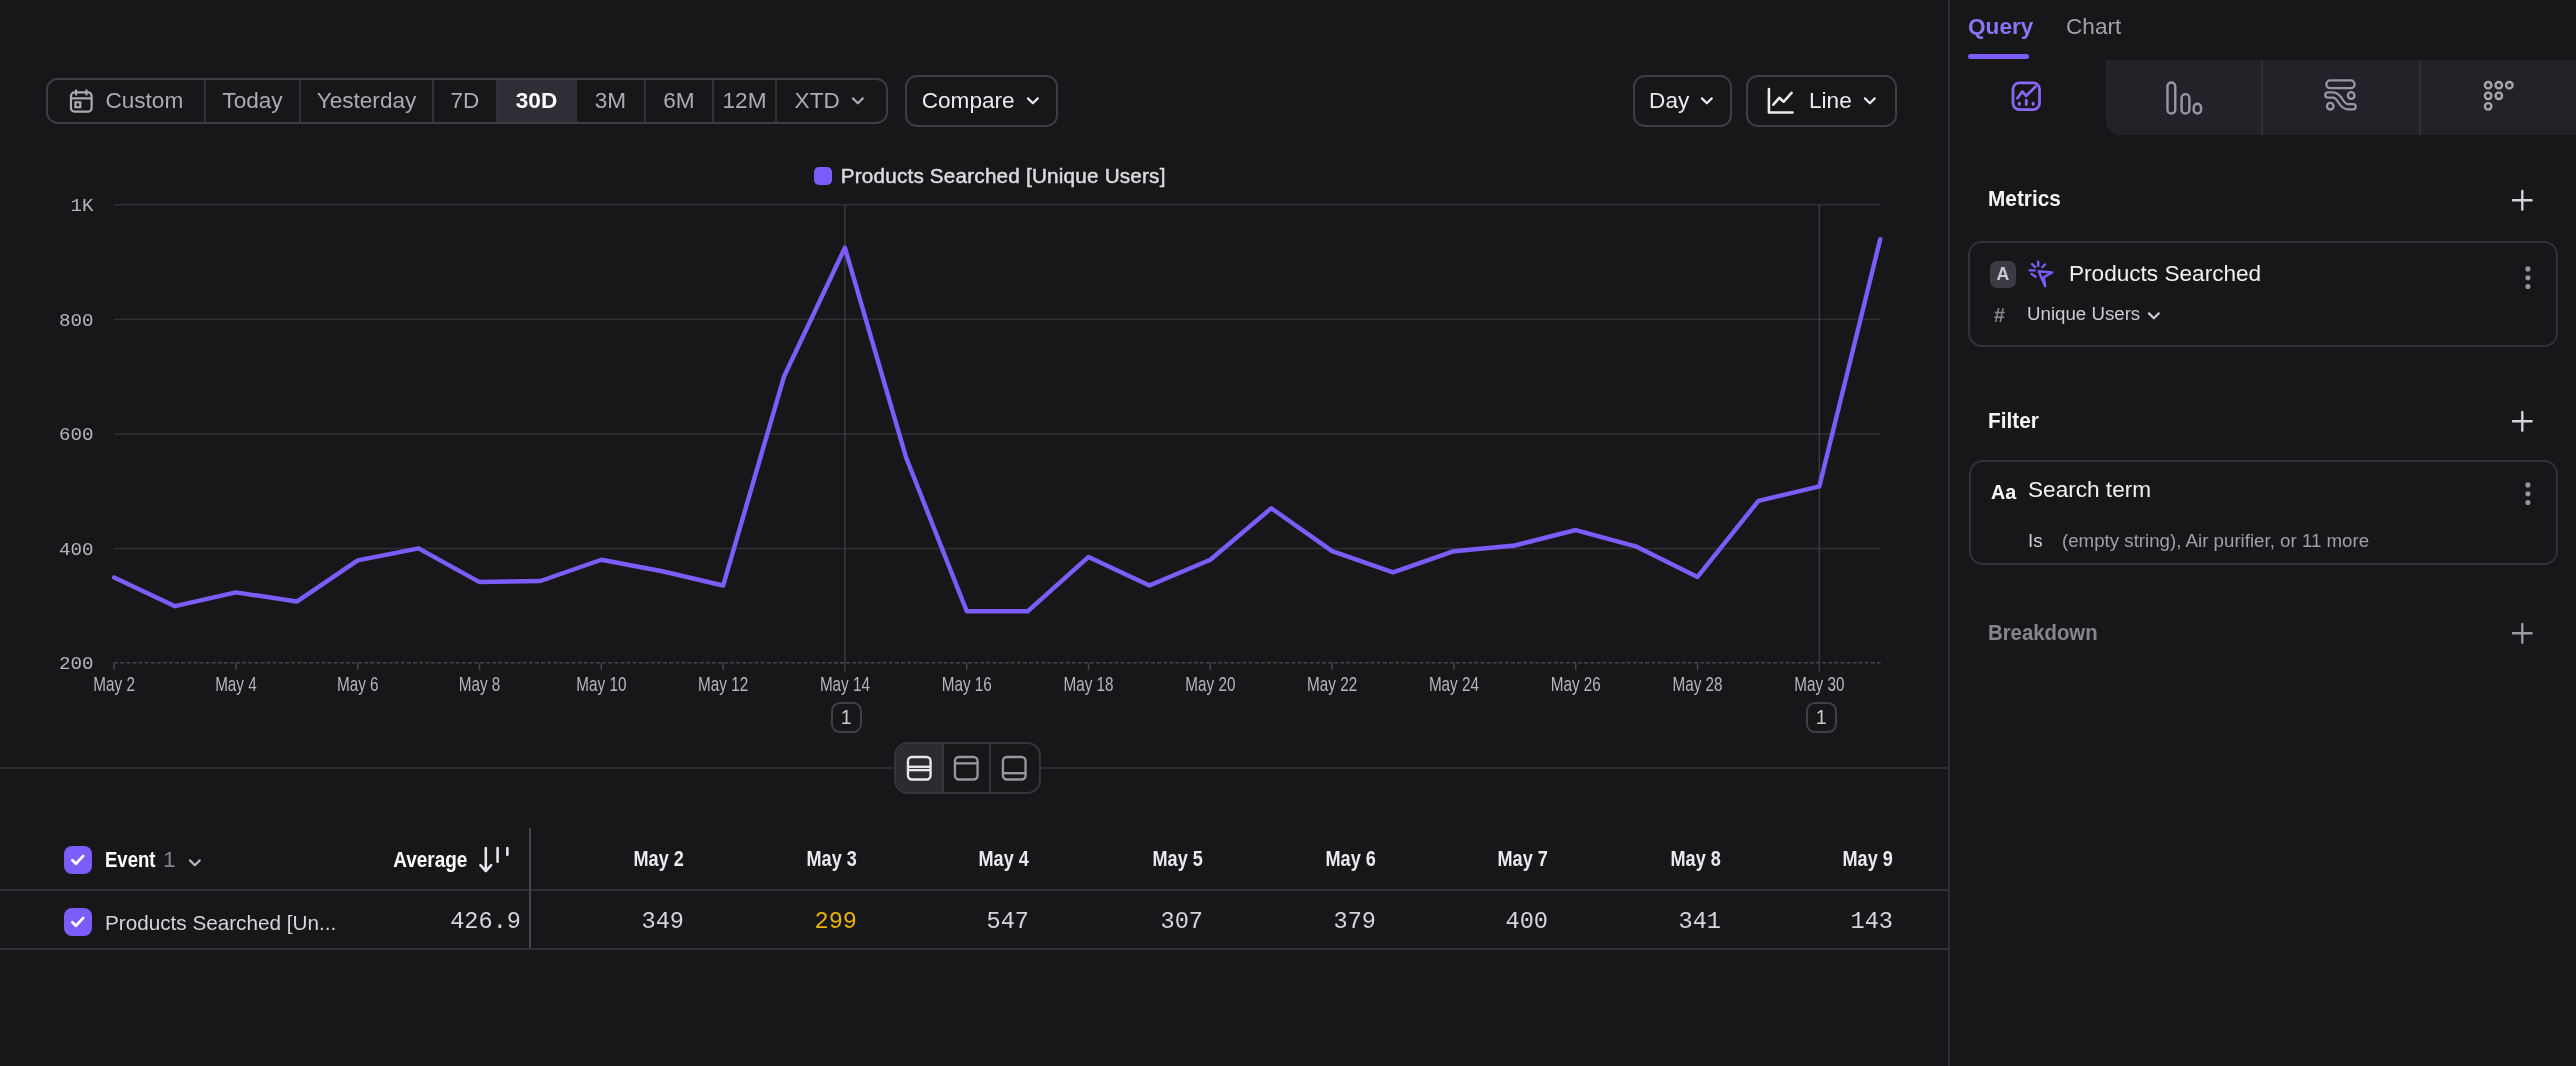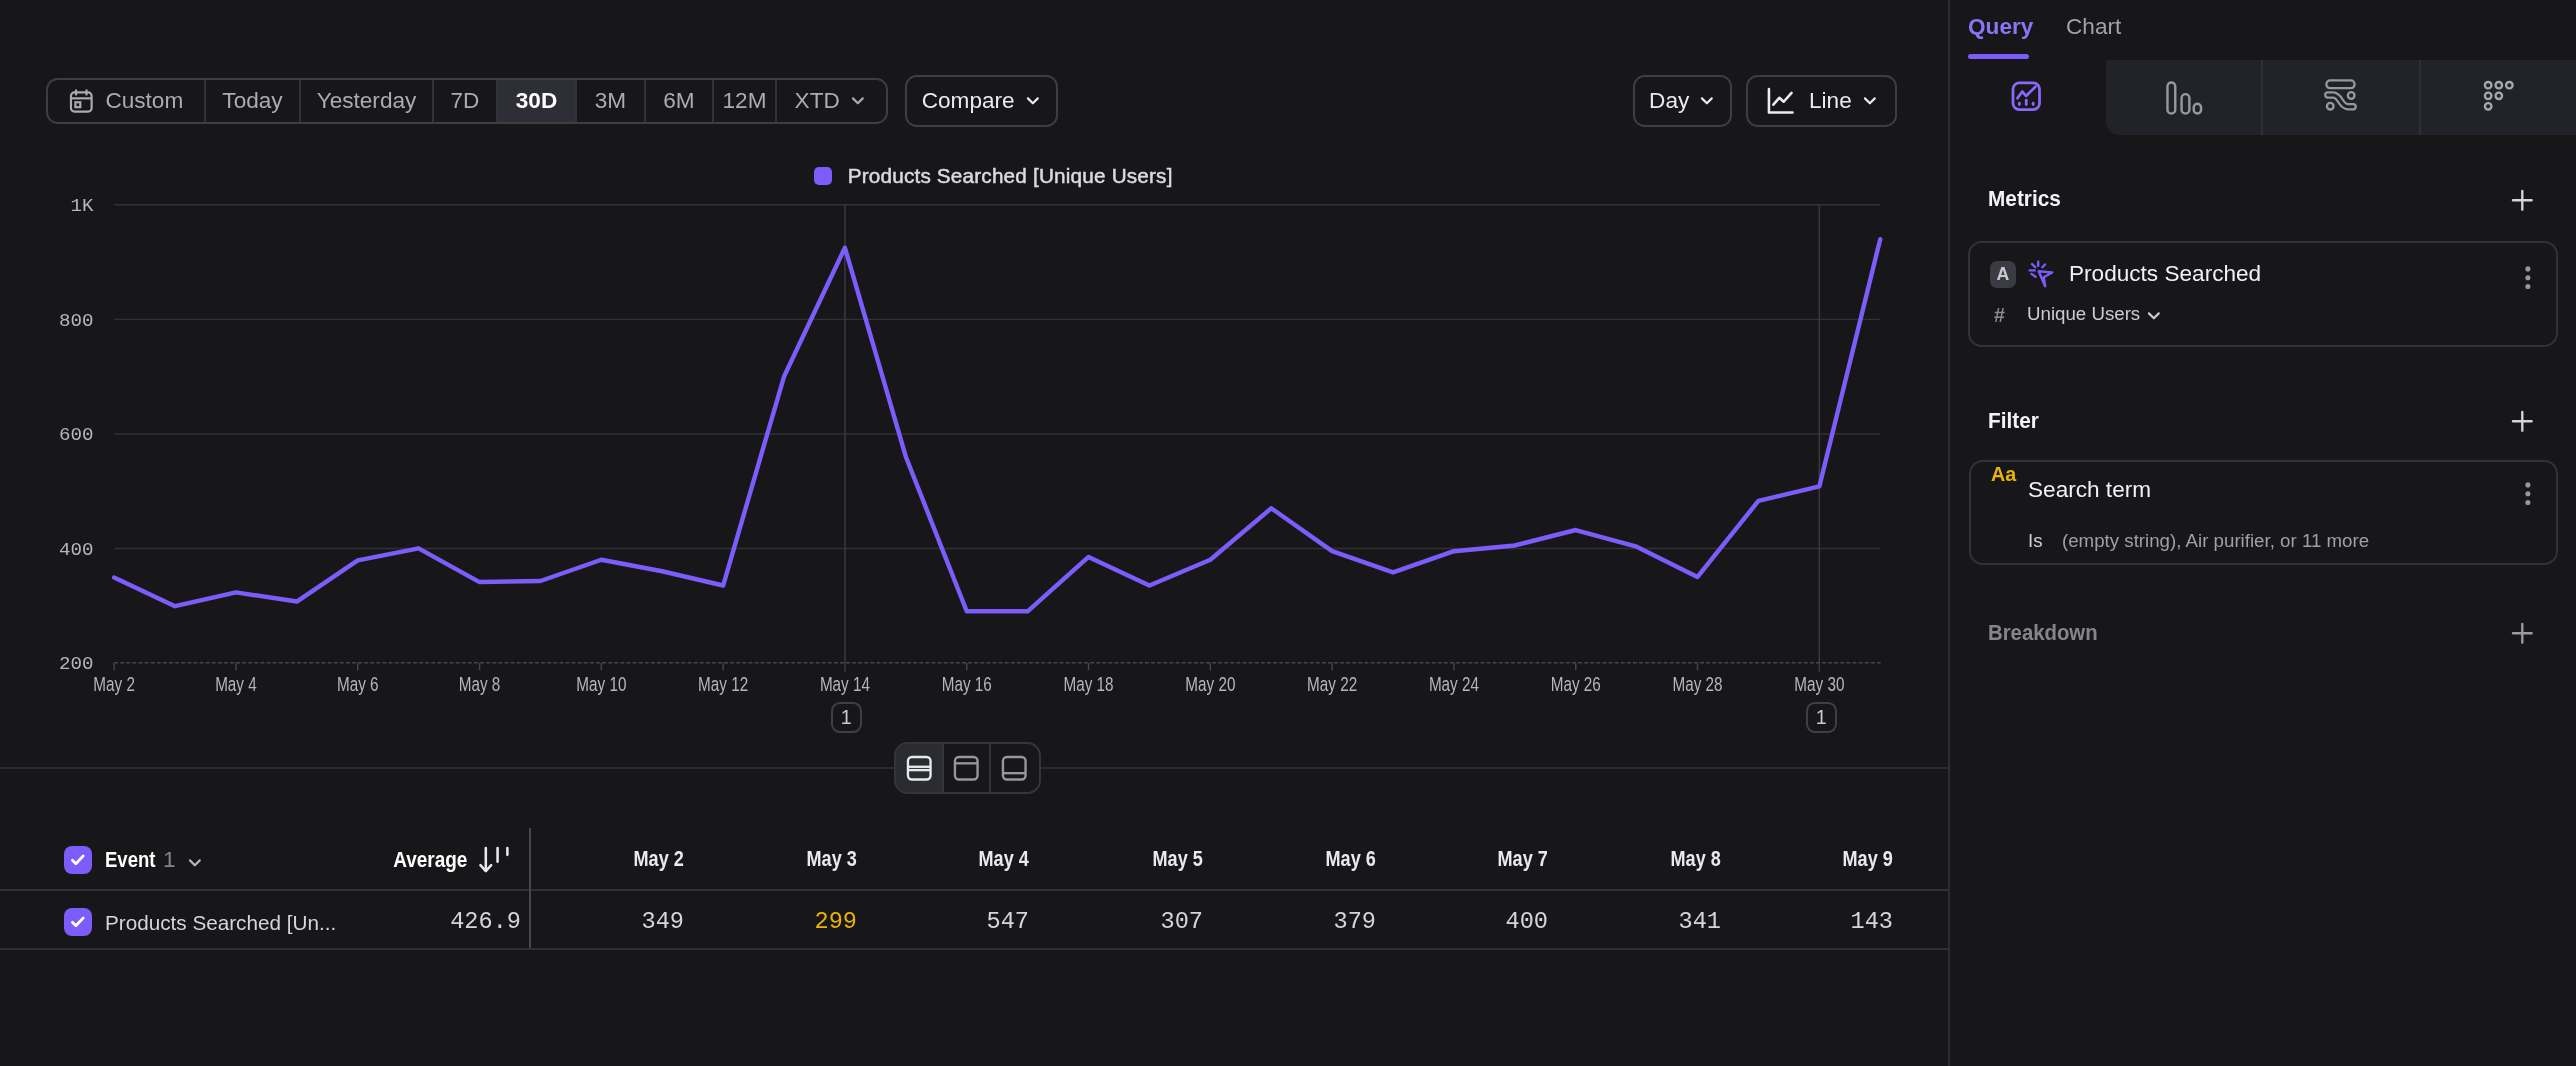--- a/index.html
+++ b/index.html
@@ -72,21 +72,21 @@
     <path d="M8.5 20l6-7 4.5 4 8-9"></path>
   </svg>
   Line
   <svg class="chev" width="17.7" height="17.7" viewBox="0 0 18 18" fill="none" stroke="#e9ebee" stroke-width="2.2" stroke-linecap="round" stroke-linejoin="round">
       <path d="M4 6.5l5 5 5-5"></path>
     </svg>
 </div>
 
 <div class="abs flex" style="left:814px;top:160px;height:32px">
   <div style="width:17.7px;height:17.7px;border-radius:4.9px;background:#7c5cfa"></div>
-  <span style="margin-left:16px;font-size:20.7px;color:#dadbde;-webkit-text-stroke:0.5px #dadbde;letter-spacing:0.2px">Products Searched [Unique Users]</span>
+  <span style="margin-left:9px;font-size:20.7px;color:#dadbde;-webkit-text-stroke:0.5px #dadbde;letter-spacing:0.2px">Products Searched [Unique Users]</span>
 </div>
 
 <svg id="chart" class="abs" style="left:0;top:0" width="1949" height="758" viewBox="0 0 1981 770" fill="none">
 
   <g stroke="#303136" stroke-width="1.5">
     <line x1="116" y1="208" x2="1911.5" y2="208"></line>
     <line x1="116" y1="324.4" x2="1911.5" y2="324.4"></line>
     <line x1="116" y1="440.8" x2="1911.5" y2="440.8"></line>
     <line x1="116" y1="557.2" x2="1911.5" y2="557.2"></line>
   </g>
@@ -288,21 +288,21 @@
   <svg class="abs" style="left:2145px;top:307px" width="17.7" height="17.7" viewBox="0 0 18 18" fill="none" stroke="#cbccd1" stroke-width="2.2" stroke-linecap="round" stroke-linejoin="round">
       <path d="M4 6.5l5 5 5-5"></path>
     </svg>
 
   <div class="abs" style="left:1988px;top:408px;font-size:22.6px;color:#f4f4f6;font-weight:700"><span class="cxl" style="transform:scaleX(0.92)">Filter</span></div>
   <svg class="abs" style="left:2511px;top:410px" width="22.6" height="22.6" viewBox="0 0 23 23" fill="none" stroke="#d4d5d9" stroke-width="2.4" stroke-linecap="round">
       <path d="M11.5 2v19M2 11.5h19"></path>
     </svg>
 
   <div class="abs" style="left:1969px;top:460px;width:589px;height:105px;border:2px solid #313238;border-radius:13.8px;box-sizing:border-box"></div>
-  <div class="abs" style="left:1991px;top:463px;font-size:19.7px;color:#eab308;font-weight:700">Aa</div>
+  <div class="abs" style="left:1991px;top:481px;font-size:19.7px;color:#ffffff;font-weight:700">Aa</div>
   <div class="abs" style="left:2028px;top:477px;font-size:22.6px;color:#f2f2f5">Search term</div>
   <svg class="abs" style="left:2523px;top:480px" width="9.8" height="41" viewBox="0 0 10 42" fill="#96979e">
     <circle cx="5" cy="5" r="2.6"></circle>
       <circle cx="5" cy="14" r="2.6"></circle>
       <circle cx="5" cy="23" r="2.6"></circle>
   </svg>
   <div class="abs" style="left:2028px;top:530px;font-size:18.7px;color:#d0d1d6">Is</div>
   <div class="abs" style="left:2062px;top:530px;font-size:18.7px;color:#9fa0a7">(empty string), Air purifier, or 11 more</div>
 
   <div class="abs" style="left:1988px;top:620px;font-size:22.6px;color:#85868d;font-weight:700"><span class="cxl" style="transform:scaleX(0.9)">Breakdown</span></div>

